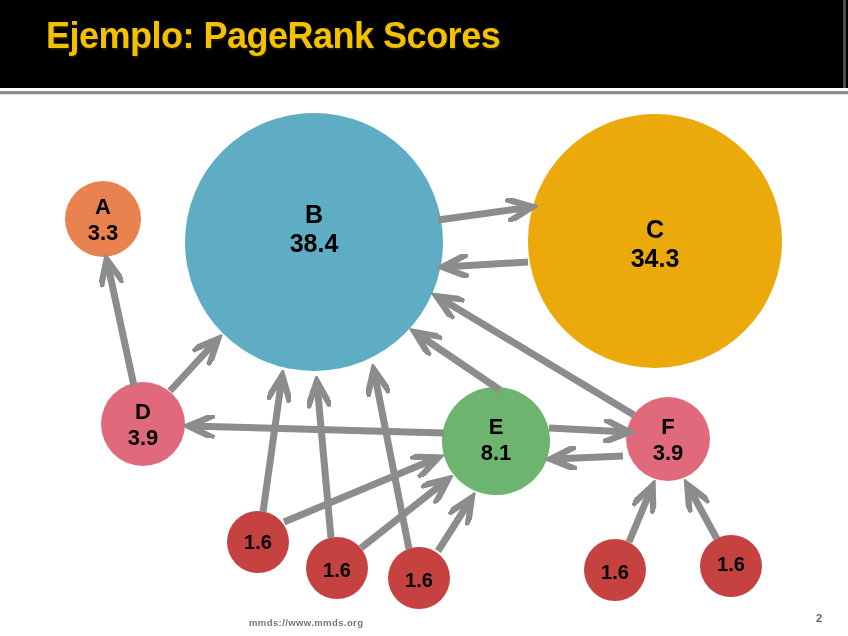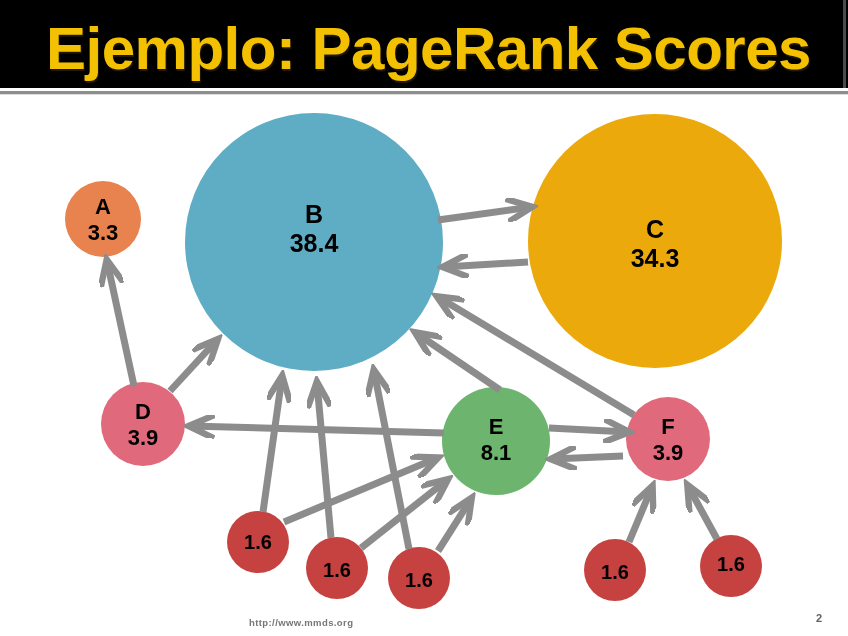--- a/index.html
+++ b/index.html
@@ -7,21 +7,21 @@
     width:848px;height:636px;overflow:hidden;background:#ffffff;
     font-family:"Liberation Sans", sans-serif;position:relative;
   }
   .slide{position:absolute;inset:0;}
   header.title-bar{
     position:absolute;top:0;left:0;width:848px;height:88px;
     background:#000000;
   }
   h1.slide-title{
     margin:0;padding:16px 0 0 46px;
-    font-size:60px;font-weight:bold;letter-spacing:-0.5px;
+    font-size:36px;font-weight:bold;letter-spacing:-0.5px;
     color:#F3C101;line-height:1.1;
     text-shadow:1px 2px 1px rgba(60,45,0,0.55);
   }
   .header-right-accent{
     position:absolute;top:0;right:2px;width:3px;height:88px;background:#4a4a4a;
   }
   .separator{
     position:absolute;top:88px;left:0;width:848px;height:10px;
     background:linear-gradient(#ffffff 0 3px,#8e8e8e 3px 6px,#dcdcdc 6px 7px,#ffffff 7px 10px);
   }
@@ -103,16 +103,16 @@
           <text x="668" y="459.7" text-anchor="middle" font-size="22" font-weight="bold" fill="#000000">3.9</text>
           <text x="258" y="549" text-anchor="middle" font-size="20" font-weight="bold" fill="#000000">1.6</text>
           <text x="337" y="577" text-anchor="middle" font-size="20" font-weight="bold" fill="#000000">1.6</text>
           <text x="419" y="587" text-anchor="middle" font-size="20" font-weight="bold" fill="#000000">1.6</text>
           <text x="615" y="579" text-anchor="middle" font-size="20" font-weight="bold" fill="#000000">1.6</text>
           <text x="731" y="571" text-anchor="middle" font-size="20" font-weight="bold" fill="#000000">1.6</text>
         </g>
     </svg>
   </main>
 
-  <span class="footer-url">http://www.mmds.org</span>
+  <span class="footer-url">mmds://www.mmds.org</span>
   <span class="page-number">2</span>
 
 </div>
 
 </body></html>

